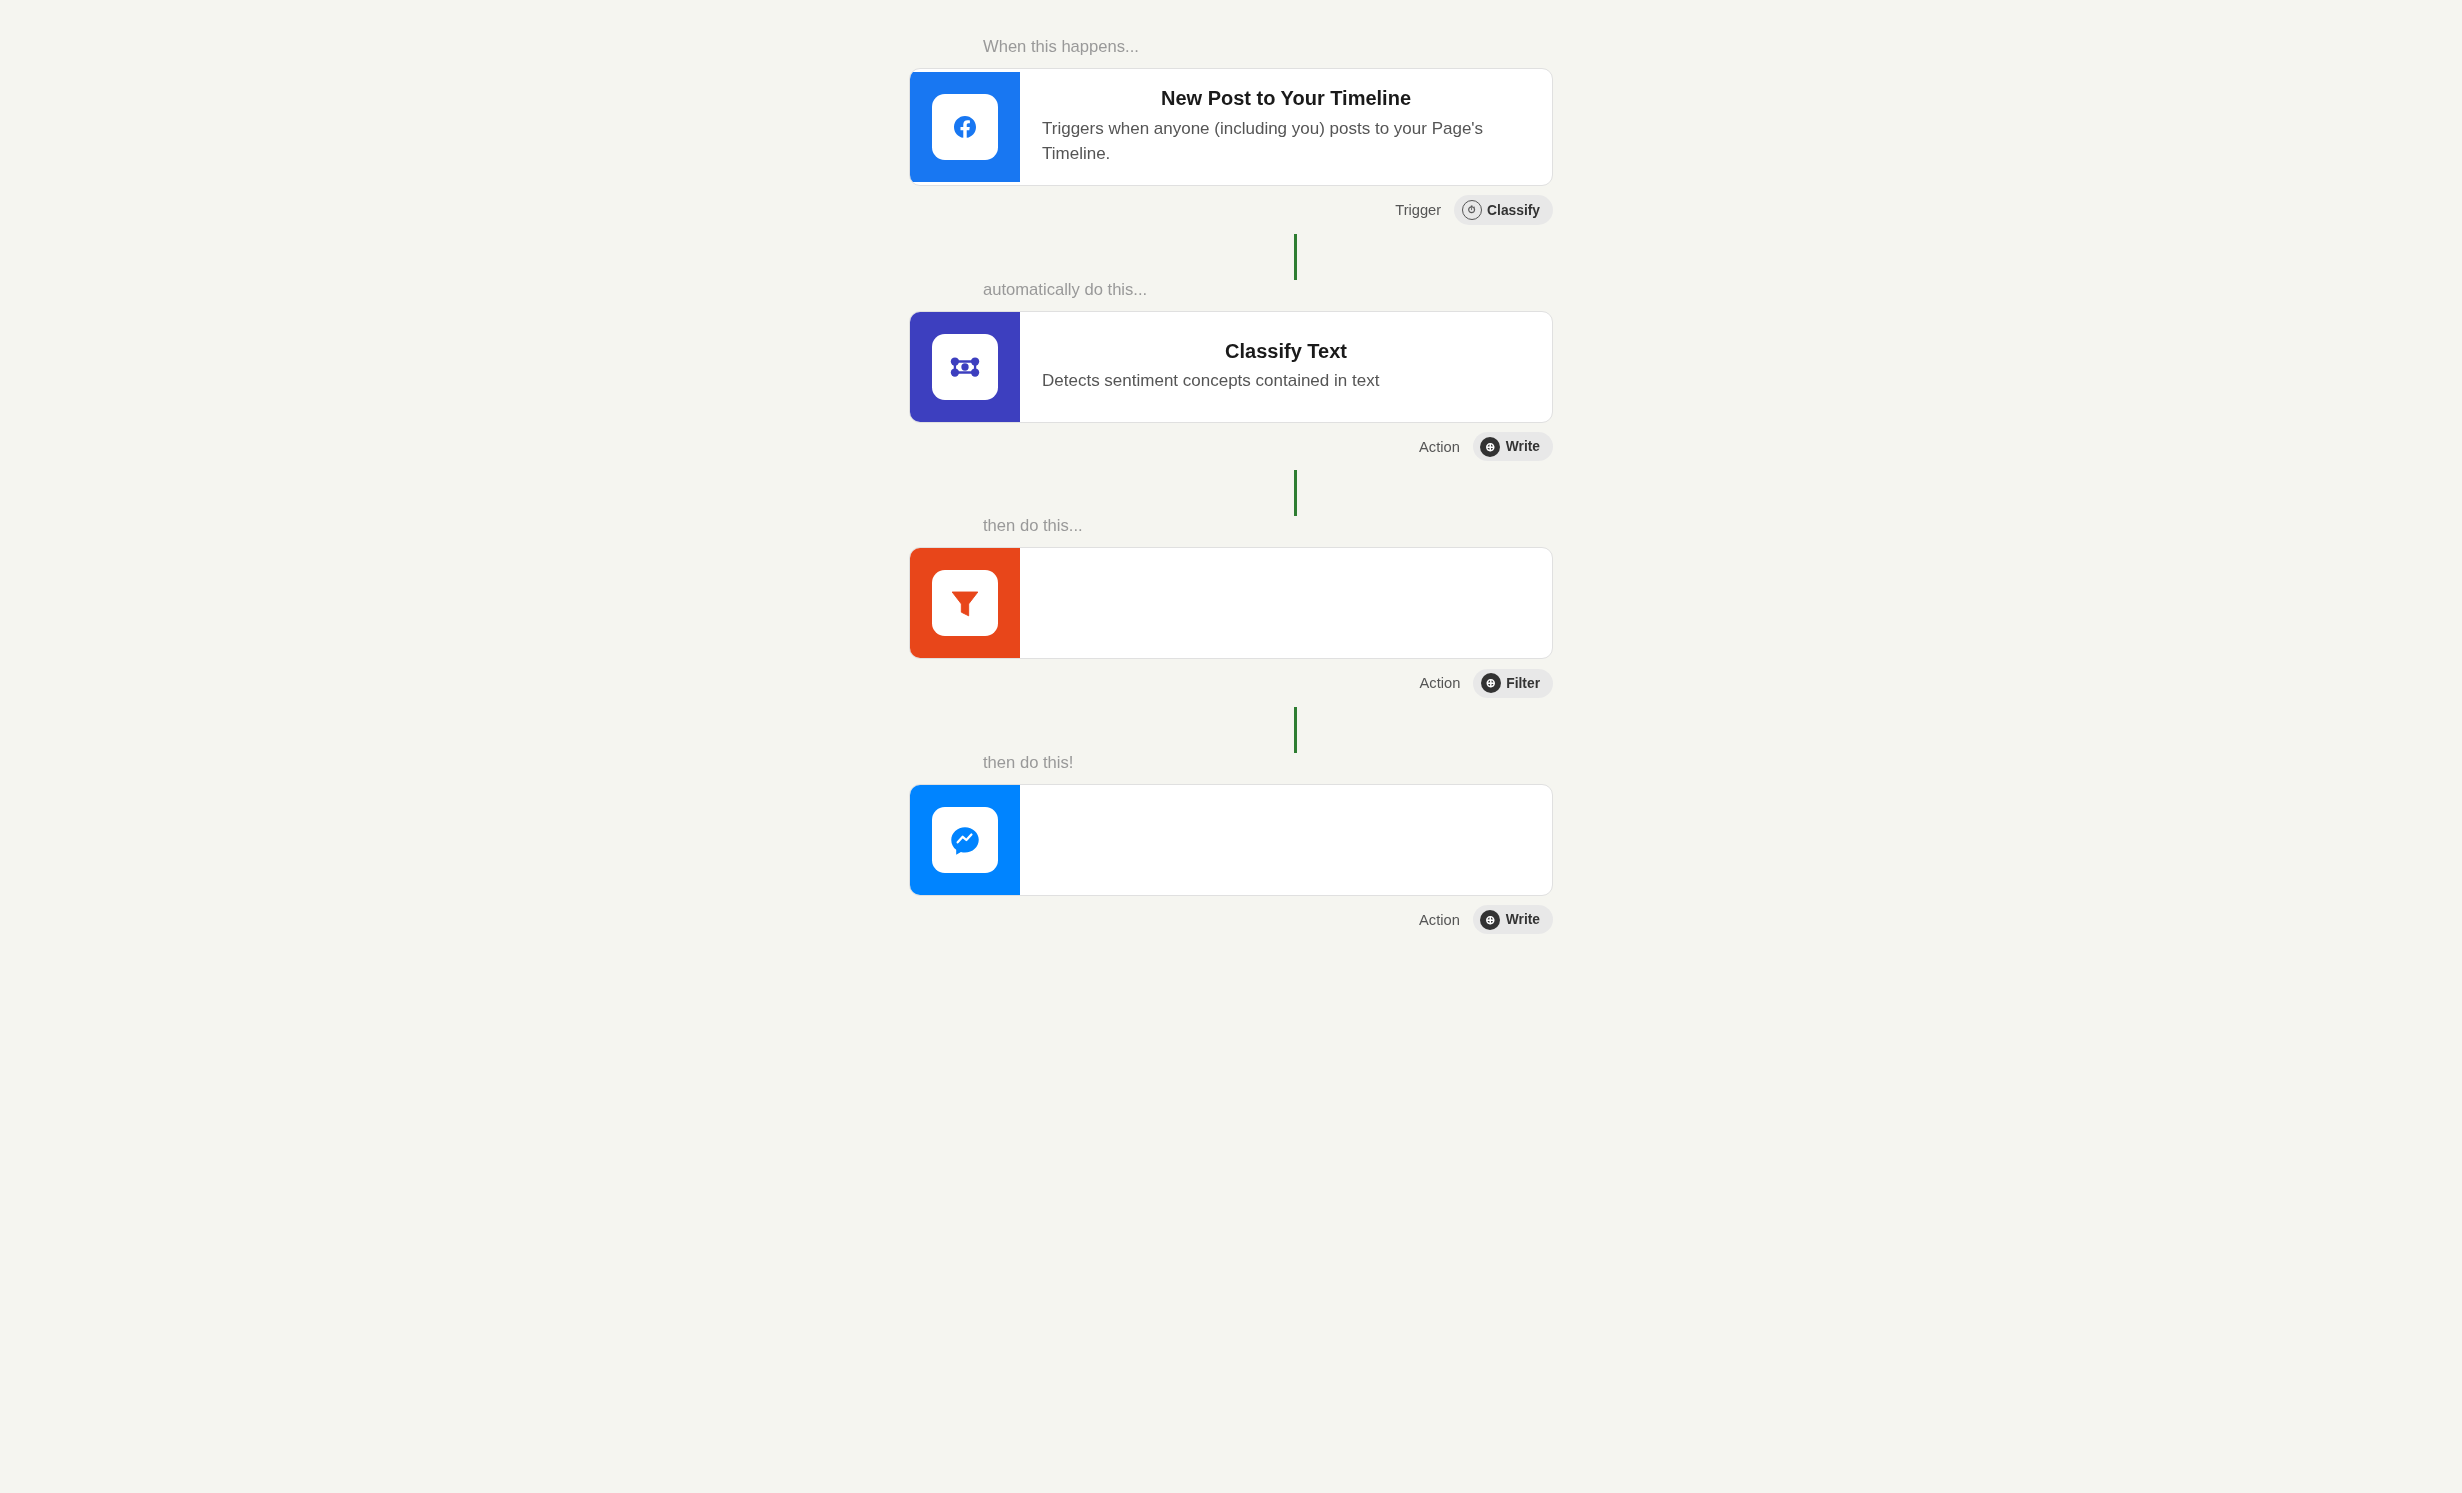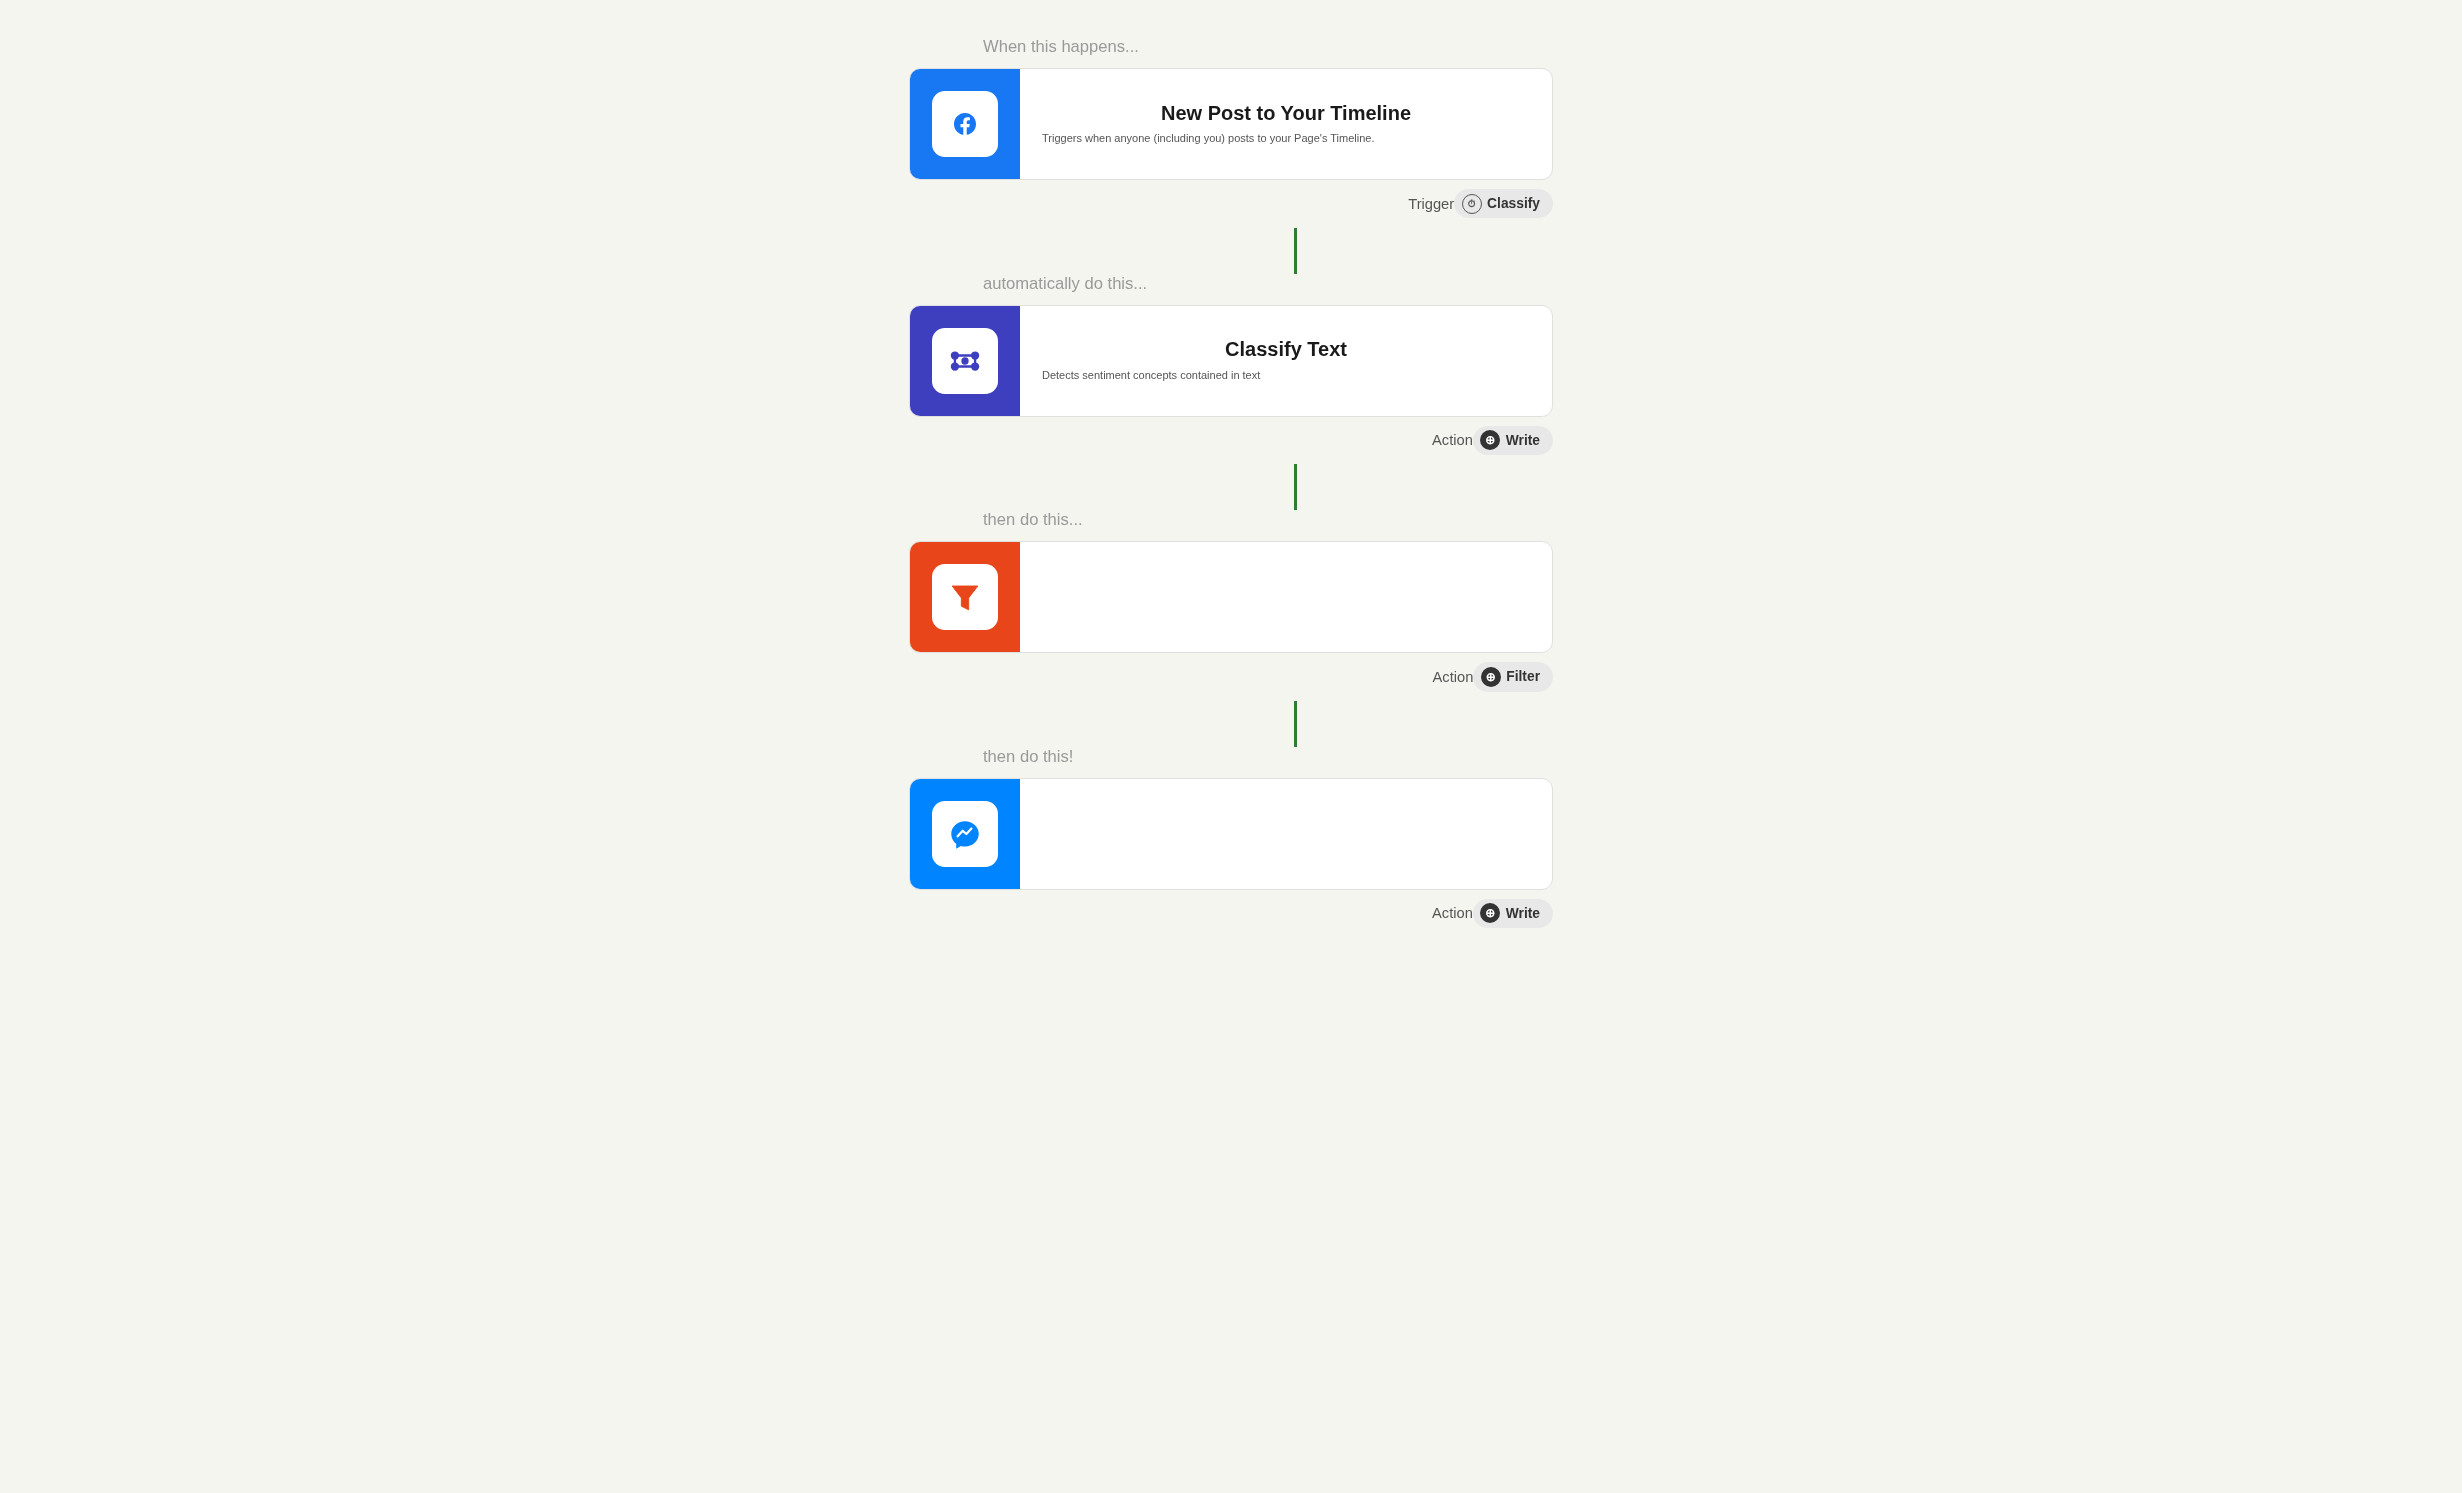--- a/index.html
+++ b/index.html
@@ -51,38 +51,38 @@
       padding: 18.4px 22px;
     }
     .step-title {
       font-size: 20px;
       font-weight: 700;
       color: #1a1a1a;
       margin-bottom: 5.5px;
       text-align: center;
     }
     .step-description {
-      font-size: 11px;
+      font-size: 17px;
       color: #555;
       line-height: 1.5;
     }
     .connector {
       width: 3.7px;
       background: #2e7d32;
       height: 46px;
       align-self: center;
       margin-left: calc(74px + 55px);
       position: relative;
     }
     .badge-row {
       width: 100%;
       display: flex;
       justify-content: flex-end;
       align-items: center;
-      gap: 0;
+      gap: 13px;
       padding: 9.2px 0;
     }
     .badge-label {
       font-size: 14.7px;
       color: #555;
       font-weight: 500;
     }
     .badge {
       display: flex;
       align-items: center;

